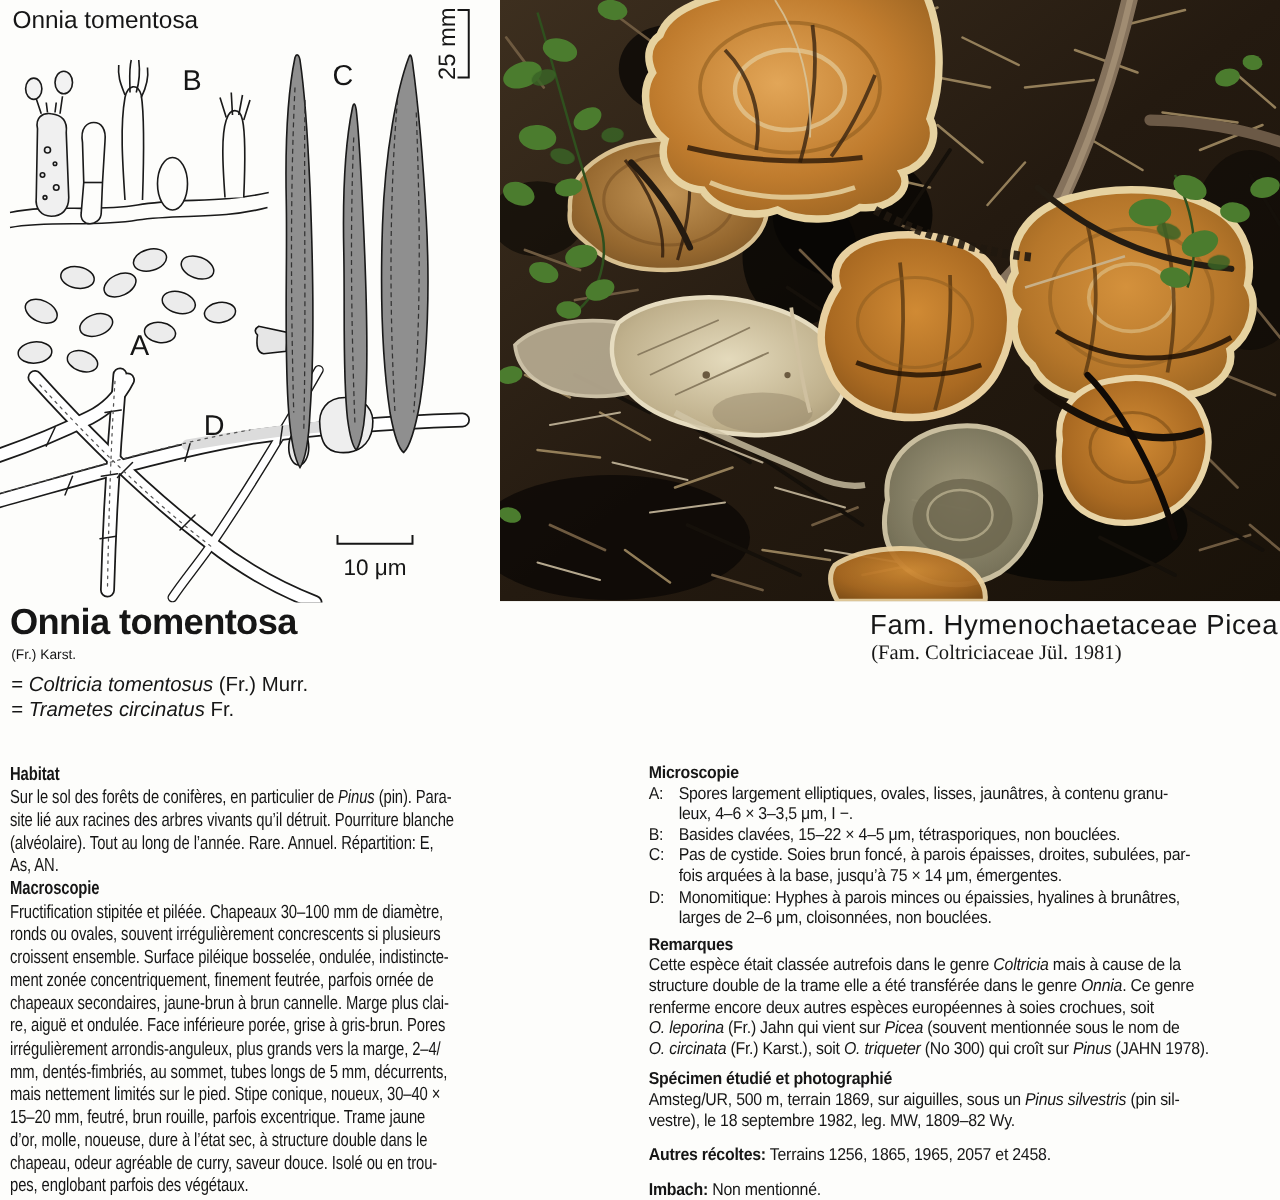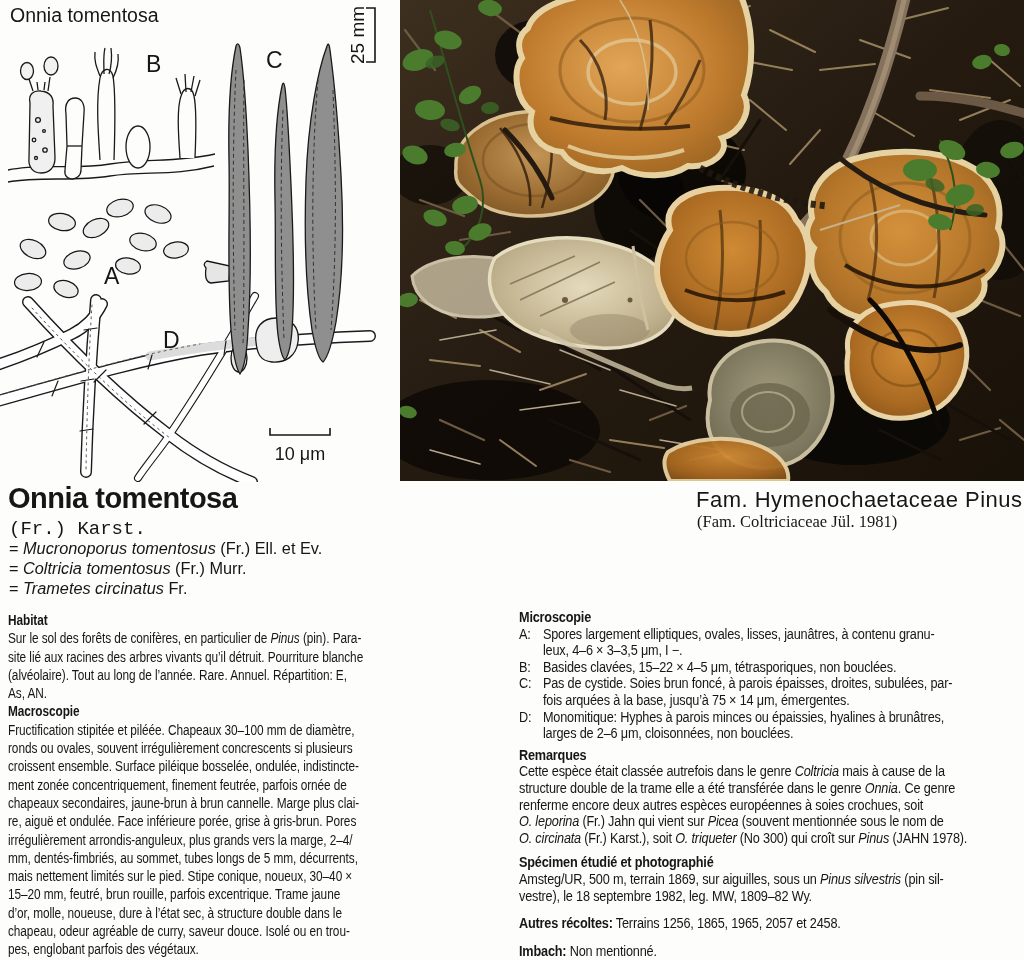--- a/index.html
+++ b/index.html
@@ -5,21 +5,21 @@
   html,body{margin:0;padding:0;}
   body{width:1024px;height:960px;background:#fdfdfb;position:relative;overflow:hidden;
        font-family:"Liberation Sans",sans-serif;color:#161616;}
   .abs{position:absolute;}
   
   #figure-svg{left:0;top:0;}
   
   #photo-svg{left:400px;top:0;}
   
   #species-title{left:8px;top:482px;font-size:29px;font-weight:bold;letter-spacing:-0.5px;}
-  #species-authority{left:9px;top:518px;font-size:19px;font-family:Liberation Mono, monospace;}
+  #species-authority{left:9px;top:518px;font-size:11px;}
   #synonyms{left:9px;top:539px;font-size:16.3px;line-height:19.8px;}
   
   #family-name{left:696px;top:487px;font-size:22px;letter-spacing:0.5px;}
   #family-alt{left:697px;top:512px;font-size:16.5px;font-family:Liberation Serif, serif;}
   
   #col-left{left:8px;top:611px;width:500px;transform:scaleX(0.78);transform-origin:0 0;
             font-size:15.2px;line-height:18.3px;letter-spacing:-0.1px;}
   #col-right{left:519px;top:610px;width:541px;transform:scaleX(0.92);transform-origin:0 0;
             font-size:13.8px;line-height:16.6px;letter-spacing:-0.2px;}
   .sect-head{font-weight:bold;}
@@ -296,25 +296,24 @@
       <ellipse cx="90" cy="108" rx="9" ry="6" transform="rotate(-5 90 108)"></ellipse>
       <ellipse cx="535" cy="185" rx="10" ry="6" transform="rotate(20 535 185)"></ellipse>
       <ellipse cx="575" cy="210" rx="9" ry="6" transform="rotate(-8 575 210)"></ellipse>
     </g>
   </g>
 </svg>
 
 <div class="abs" id="species-title">Onnia tomentosa</div>
 <div class="abs" id="species-authority">(Fr.) Karst.</div>
 <div class="abs" id="synonyms">
-  <div>= <i>Mucronoporus tomentosus</i> (Fr.) Ell. et Ev.</div>
   <div>= <i>Coltricia tomentosus</i> (Fr.) Murr.</div>
   <div>= <i>Trametes circinatus</i> Fr.</div>
 </div>
-<div class="abs" id="family-name">Fam. Hymenochaetaceae Pinus</div>
+<div class="abs" id="family-name">Fam. Hymenochaetaceae Picea</div>
 <div class="abs" id="family-alt">(Fam. Coltriciaceae Jül. 1981)</div>
 
 <div class="abs" id="col-left">
   <div class="sect-head">Habitat</div>
   <div>Sur le sol des forêts de conifères, en particulier de <i>Pinus</i> (pin). Para-<br>site lié aux racines des arbres vivants qu’il détruit. Pourriture blanche<br>(alvéolaire). Tout au long de l’année. Rare. Annuel. Répartition: E,<br>As, AN.</div>
   <div class="sect-head">Macroscopie</div>
   <div>Fructification stipitée et piléée. Chapeaux 30–100 mm de diamètre,<br>ronds ou ovales, souvent irrégulièrement concrescents si plusieurs<br>croissent ensemble. Surface piléique bosselée, ondulée, indistincte-<br>ment zonée concentriquement, finement feutrée, parfois ornée de<br>chapeaux secondaires, jaune-brun à brun cannelle. Marge plus clai-<br>re, aiguë et ondulée. Face inférieure porée, grise à gris-brun. Pores<br>irrégulièrement arrondis-anguleux, plus grands vers la marge, 2–4/<br>mm, dentés-fimbriés, au sommet, tubes longs de 5 mm, décurrents,<br>mais nettement limités sur le pied. Stipe conique, noueux, 30–40 ×<br>15–20 mm, feutré, brun rouille, parfois excentrique. Trame jaune<br>d’or, molle, noueuse, dure à l’état sec, à structure double dans le<br>chapeau, odeur agréable de curry, saveur douce. Isolé ou en trou-<br>pes, englobant parfois des végétaux.</div>
 </div>
 
 <div class="abs" id="col-right">

